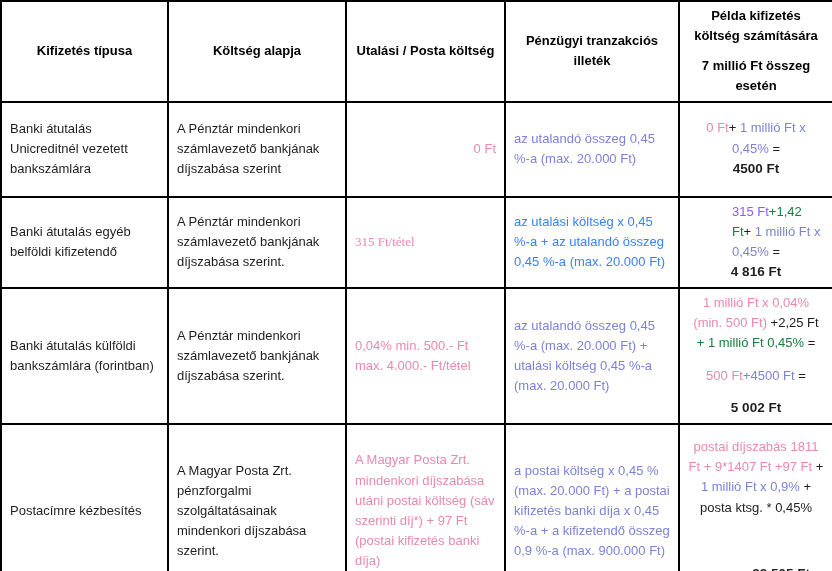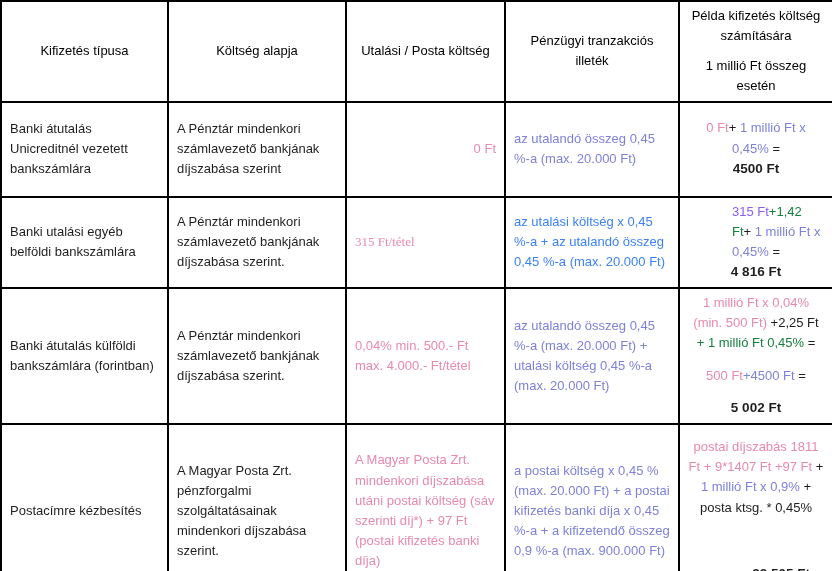--- a/index.html
+++ b/index.html
@@ -15,21 +15,21 @@
   }
   .cost-table th,.cost-table td{
     border:2px solid #000;
     vertical-align:middle;
     padding:4px 8px;
     font-size:13px;
     line-height:1.55;
     overflow:hidden;
   }
   .cost-table th{
-    font-weight:normal;
+    font-weight:bold;
     text-align:center;
     color:#000;
   }
   .type-cell,.basis-cell{ text-align:left; }
   .cost-cell{ }
   .fee-cell{ }
   .align-left{text-align:left;margin-left:44px;}
   .align-center{text-align:center;}
   .align-right{text-align:right; padding-right:14px;}
   .bold-line{font-weight:bold; color:#000; font-size:13.5px;}
@@ -49,37 +49,37 @@
     <col style="width:154px">
   </colgroup>
   <thead>
     <tr style="height:72px;">
       <th>Kifizetés típusa</th>
       <th>Költség alapja</th>
       <th>Utalási / Posta költség</th>
       <th>Pénzügyi tranzakciós illeték</th>
       <th>
         <div>Példa kifizetés költség számítására</div>
-        <div class="hdr-line2">1 millió Ft összeg esetén</div>
+        <div class="hdr-line2">7 millió Ft összeg esetén</div>
       </th>
     </tr>
   </thead>
   <tbody>
       <tr style="height: 95px;">
         <td class="type-cell">Banki átutalás Unicreditnél vezetett bankszámlára</td>
         <td class="basis-cell">A Pénztár mindenkori számlavezető bankjának díjszabása szerint</td>
         <td class="cost-cell align-right"><span style="color: rgb(232, 137, 174);">0 Ft</span></td>
         <td class="fee-cell align-left" style="color: rgb(125, 130, 217);">az utalandó összeg 0,45 %-a (max. 20.000 Ft)</td>
         <td>
           <div class="align-center"><span style="color: rgb(232, 137, 174);">0 Ft</span><span style="color: rgb(31, 31, 31);">+ </span><span style="color: rgb(125, 130, 217);">1 millió Ft x 0,45%</span><span style="color: rgb(31, 31, 31);"> =</span></div>
           <div class="align-center bold-line"><span style="color: rgb(31, 31, 31);">4500 Ft</span></div>
         </td>
       </tr>
       <tr style="height: 91px;">
-        <td class="type-cell">Banki utalási egyéb belföldi bankszámlára</td>
+        <td class="type-cell">Banki átutalás egyéb belföldi kifizetendő</td>
         <td class="basis-cell">A Pénztár mindenkori számlavezető bankjának díjszabása szerint.</td>
         <td class="cost-cell align-left"><span style="color: rgb(232, 137, 174); font-family: Liberation Serif, serif;">315 Ft/tétel</span></td>
         <td class="fee-cell align-left" style="color: #3b82f6;">az utalási költség x 0,45 %-a  + az utalandó összeg 0,45 %-a (max. 20.000 Ft)</td>
         <td>
           <div class="align-left"><span style="color: #8b5cf6;">315 Ft</span><span style="color: #15803d;">+1,42 Ft</span><span style="color: rgb(31, 31, 31);">+ </span><span style="color: rgb(125, 130, 217);">1 millió Ft x 0,45%</span><span style="color: rgb(31, 31, 31);"> =</span></div>
           <div class="align-center bold-line"><span style="color: rgb(31, 31, 31);">4 816 Ft</span></div>
         </td>
       </tr>
       <tr style="height: 136px;">
         <td class="type-cell">Banki átutalás külföldi bankszámlára (forintban)</td>

